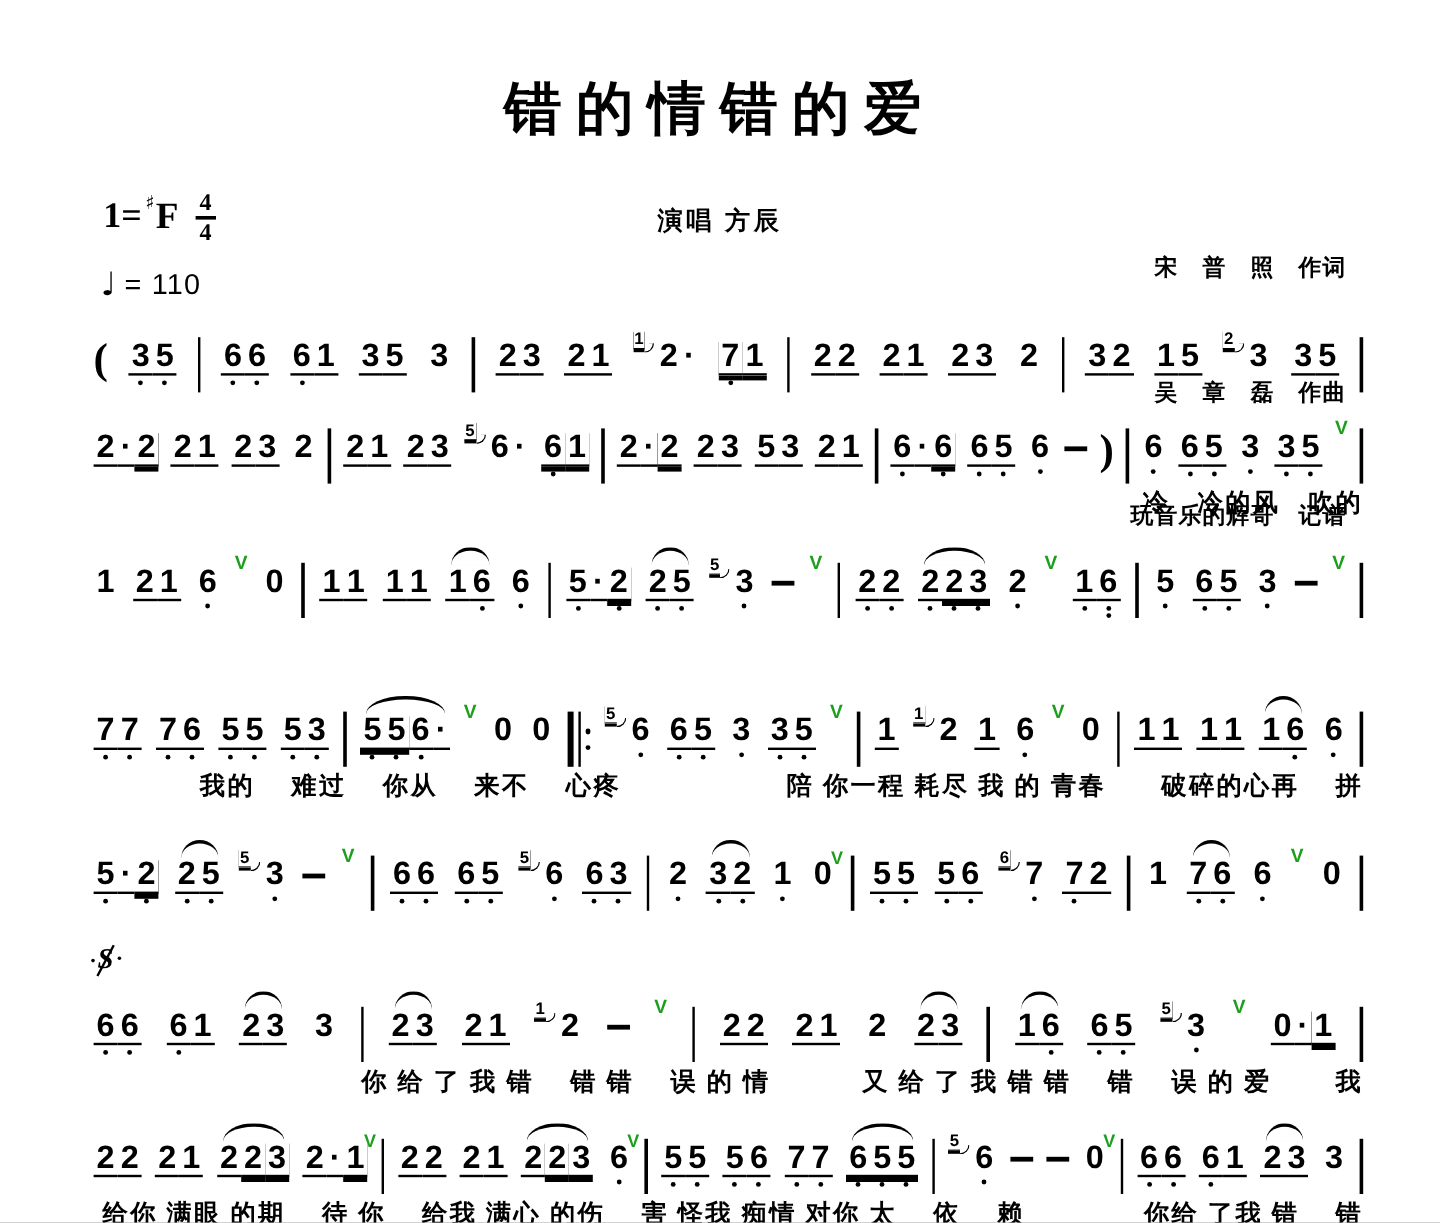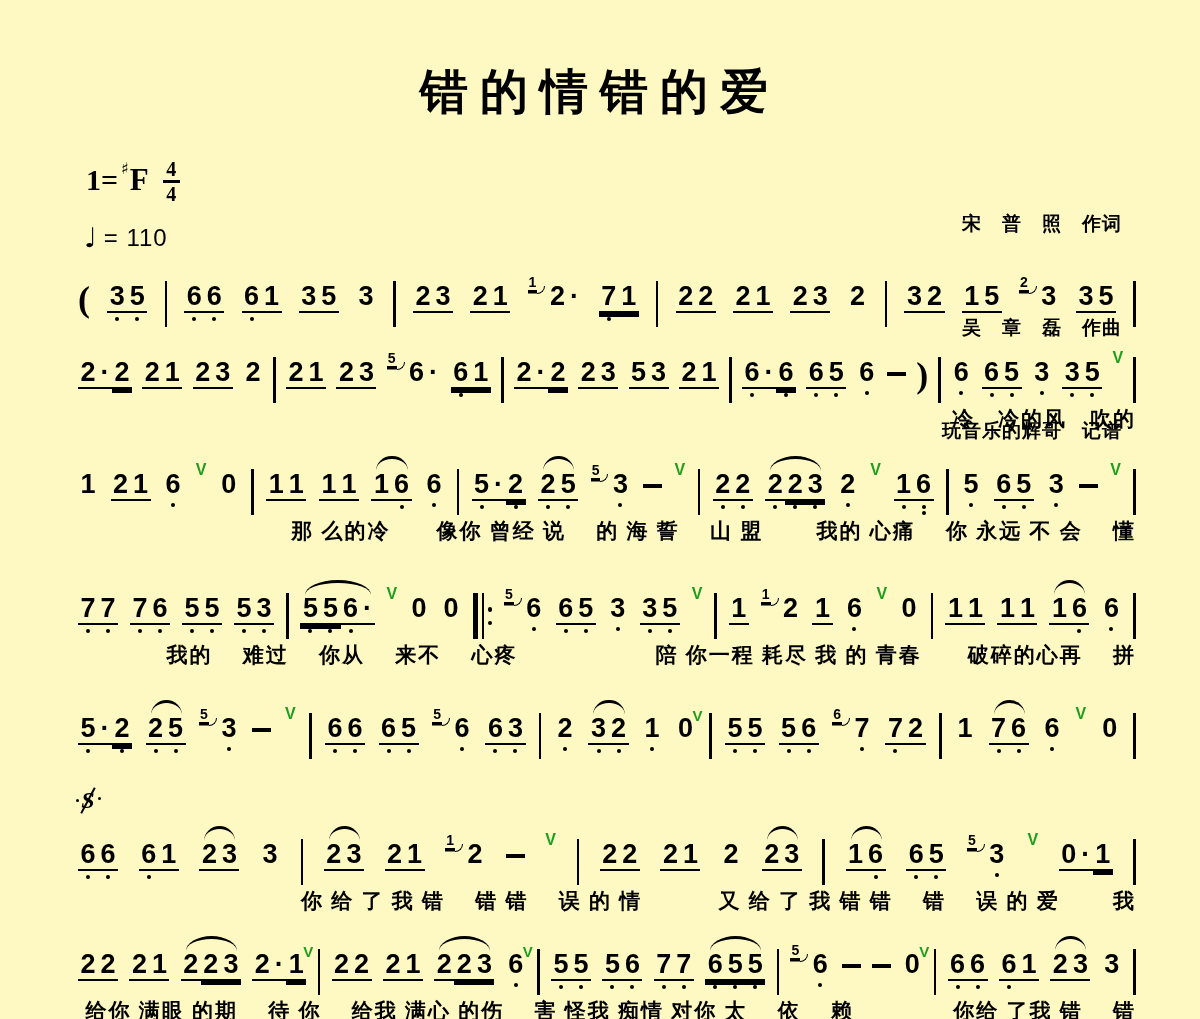--- a/index.html
+++ b/index.html
@@ -1,17 +1,17 @@
 <!DOCTYPE html>
 <html style="--breath: #1e9e1e; --ink: #000000;"><head>
 <meta charset="utf-8">
 <style>
   :root{ --ink:#000; --breath:#1e9e1e; }
   html,body{margin:0;padding:0;background:#888;}
-  .sheet{position:relative;width:1200px;height:1019px;background:#fef9c3;overflow:hidden;color:var(--ink);}
+  .sheet{position:relative;width:1200px;height:1019px;background:#ffffff;overflow:hidden;color:var(--ink);}
 
   .title{position:absolute;top:60px;left:0;width:100%;text-align:center;
          font:700 48px/64px "Liberation Serif",serif;letter-spacing:12px;}
   .performer{position:absolute;top:172px;left:0;width:100%;text-align:center;
          font:700 21px/24px "Liberation Serif",serif;letter-spacing:3px;}
   .credits{position:absolute;top:138px;right:78px;font:700 19px/34.5px "Liberation Serif",serif;
          letter-spacing:1px;white-space:pre;text-align:right;}
   .keysig{position:absolute;top:163px;left:86px;display:flex;align-items:flex-start;}
   .ks-main{font:700 30px/34px "Liberation Serif",serif;}
   .ks-sharp{font:700 16px/16px "DejaVu Sans",sans-serif;margin:-2px 1px 0 3px;}
@@ -63,20 +63,21 @@
   .seg-slash{position:absolute;left:7px;top:-1px;width:1.8px;height:29px;background:var(--ink);transform:rotate(28deg);}
   .seg-d1,.seg-d2{position:absolute;width:3px;height:3px;border-radius:50%;background:var(--ink);}
   .seg-d1{left:-4px;top:12px;}
   .seg-d2{right:-5px;top:10px;}
 </style>
 </head>
 <body>
 
 <div class="sheet">
   <div class="title">错的情错的爱</div>
+  <div class="performer">演唱 方辰</div>
   <div class="credits">
     <div>宋　普　照　作词</div>
     <div>吴　章　磊　作曲</div>
     <div>玩音乐的辉哥　记谱</div>
   </div>
   <div class="keysig">
     <span class="ks-main">1=</span>
     <span class="ks-sharp">♯</span>
     <span class="ks-f">F</span>
     <span class="meter">
@@ -722,21 +723,20 @@
               <span class="nw"><span class="n">3</span></span>
               <span class="dts">
                 <span class="dot"></span>
               </span>
             </span>
           </span>
           <span class="dash"></span>
           <span class="breath">V</span>
           <span class="bar"></span>
         </div>
-        <div class="lrow">那 么的冷　　像你 曾经 说　 的 海 誓　 山 盟　　 我的 心痛　 你 永远 不 会　 懂</div>
       </div>
       <div class="system sys4">
         <div class="nrow">
           <span class="grp">
             <span class="cell">
               <span class="nw u"><span class="n">7</span></span>
               <span class="dts">
                 <span class="dot"></span>
               </span>
             </span>

